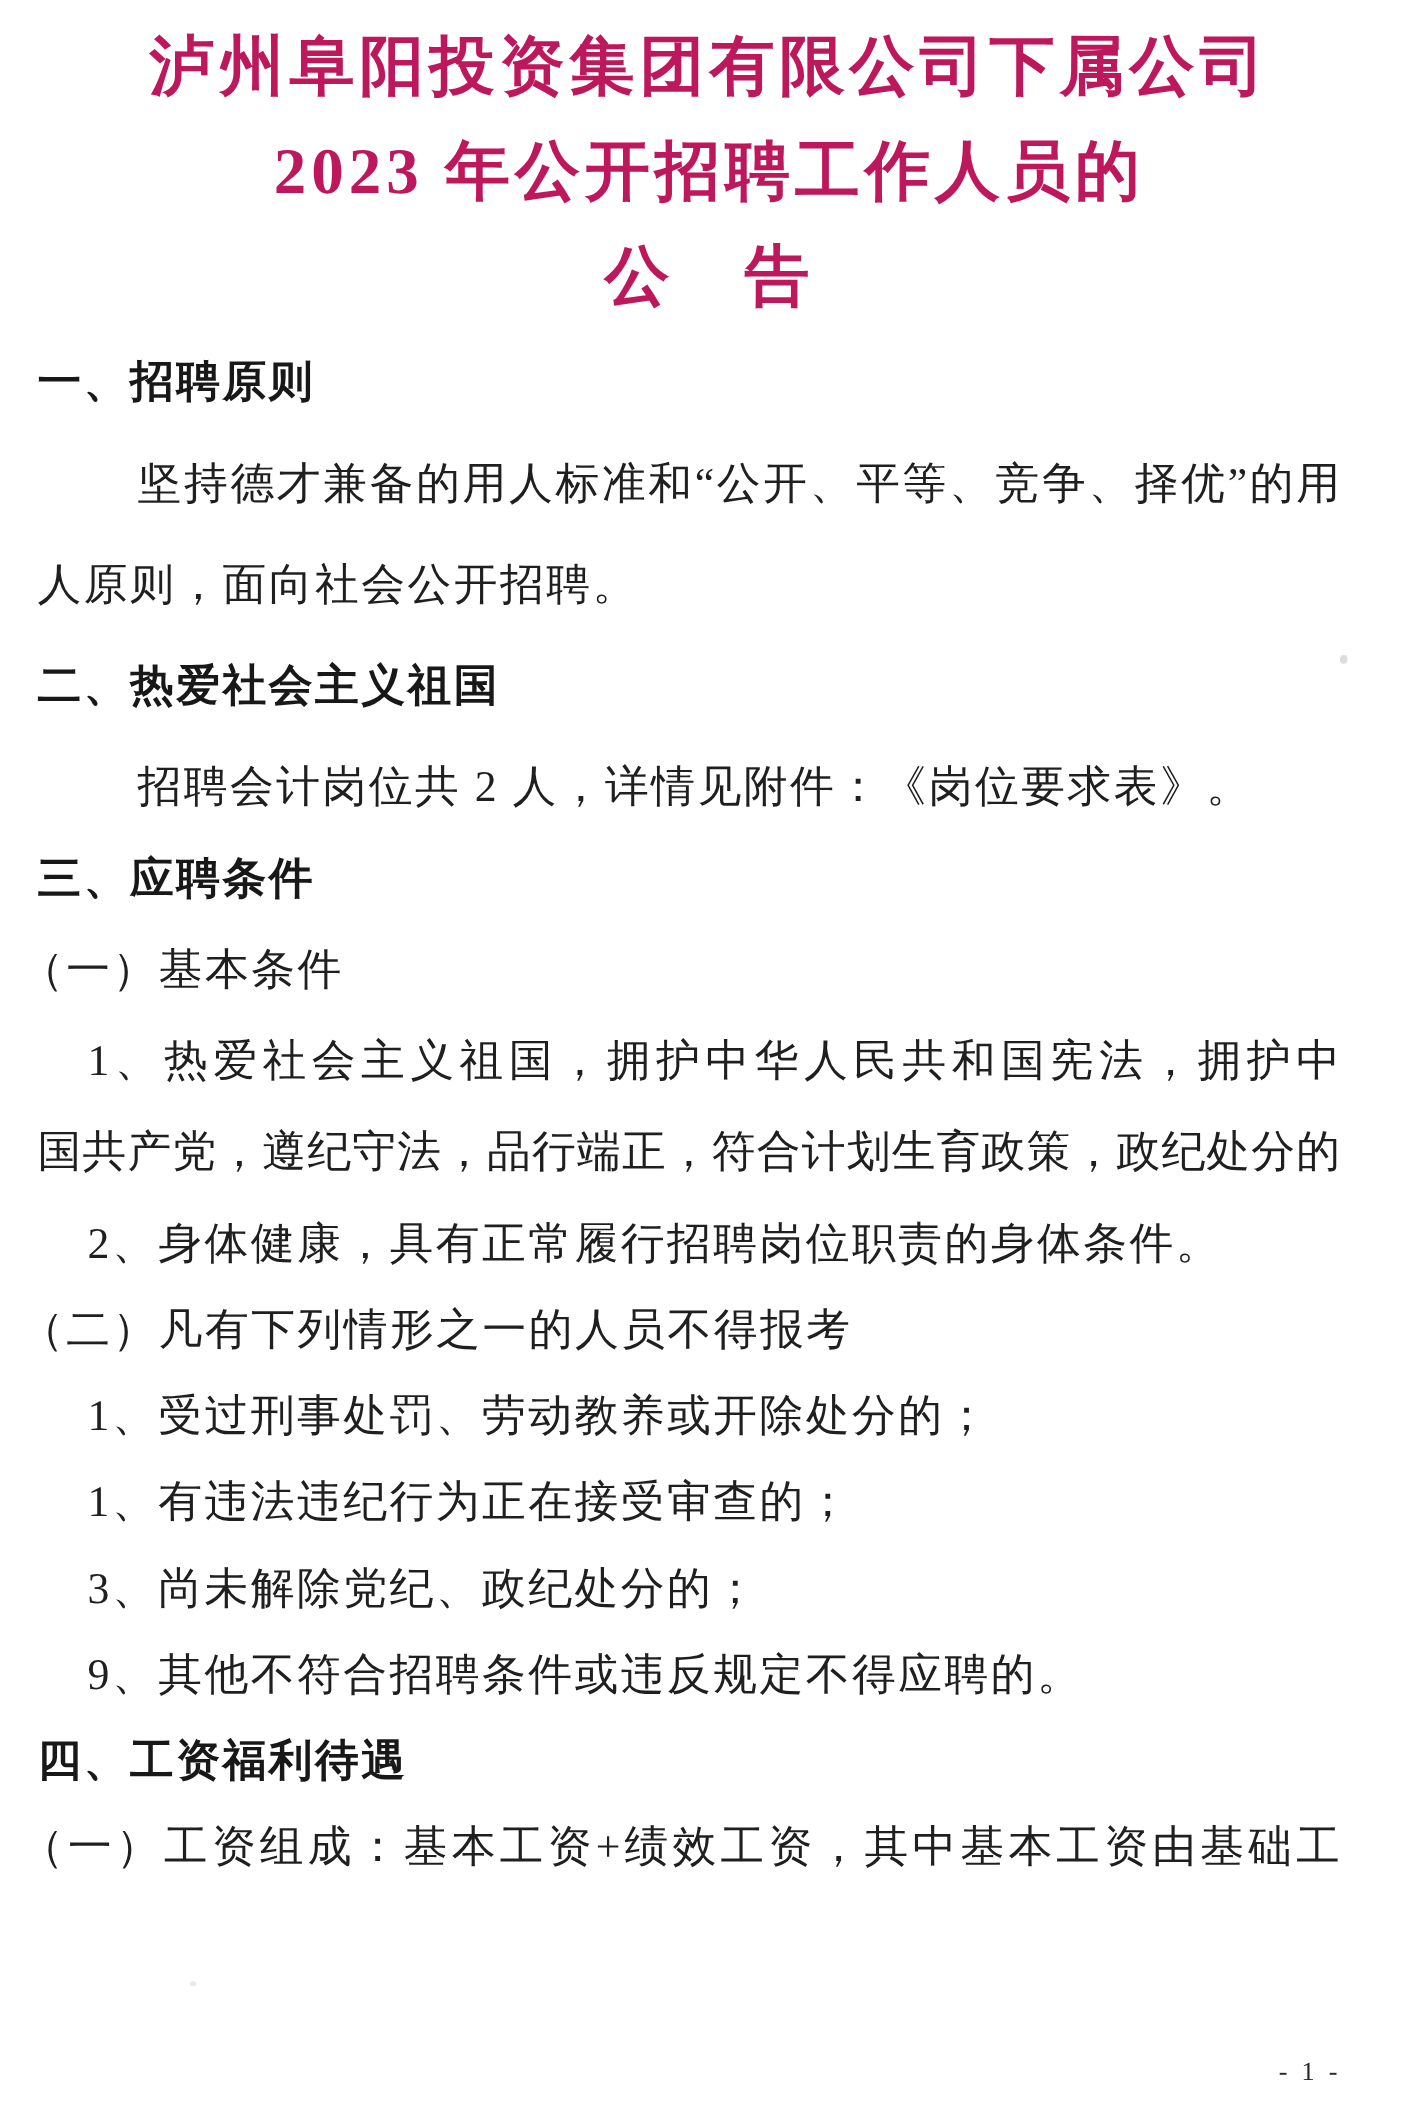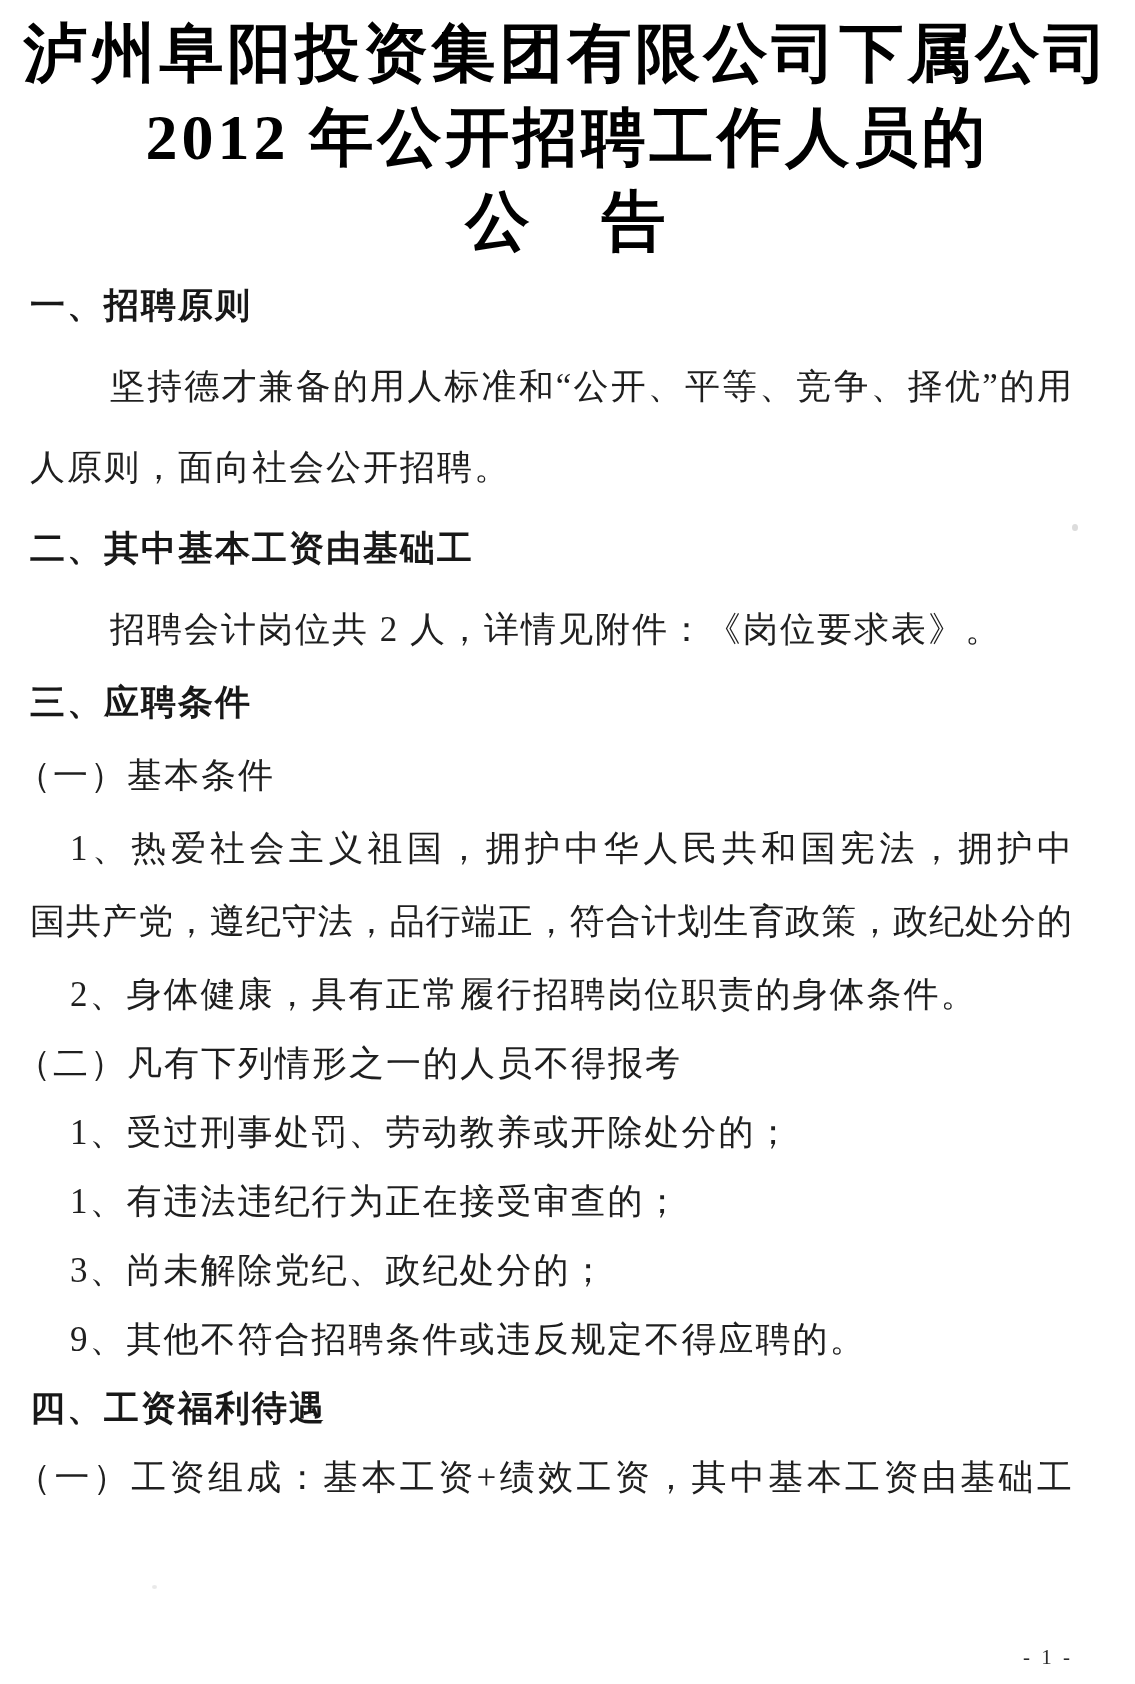--- a/index.html
+++ b/index.html
@@ -11,25 +11,25 @@
     color:#1f1f1f;
     overflow:hidden;
     box-sizing:border-box;
   }
   
   .title-block{
     padding-top:12px;
     text-align:center;
   }
   .title-line{
-    font-size:64px;
+    font-size:52px;
     line-height:84px;
     font-weight:700;
     letter-spacing:4px;
-    color:#000000;
+    color:#be185d;
     white-space:nowrap;
   }
   
   .body-block{
     margin-top:5px;
     padding:0 63px 0 30px;   
     font-size:35px;
     letter-spacing:2px;
   }
   .line{
@@ -63,29 +63,29 @@
   .speck1{left:1072px;top:524px;width:6px;height:7px;opacity:.35;}
   .speck2{left:152px;top:1585px;width:5px;height:4px;opacity:.22;}
 </style>
 </head>
 <body>
 
 <div class="page">
 
   <div class="title-block">
     <div class="title-line">泸州阜阳投资集团有限公司下属公司</div>
-    <div class="title-line">2012 年公开招聘工作人员的</div>
+    <div class="title-line">2023 年公开招聘工作人员的</div>
     <div class="title-line">公　告</div>
   </div>
 
   <div class="body-block">
     <div class="line heading">一、招聘原则</div>
     <div class="line ind2 fill mt8">坚持德才兼备的用人标准和“公开、平等、竞争、择优”的用</div>
     <div class="line mt8">人原则，面向社会公开招聘。</div>
-    <div class="line heading mt8">二、其中基本工资由基础工</div>
+    <div class="line heading mt8">二、热爱社会主义祖国</div>
     <div class="line ind2 mt8">招聘会计岗位共 2 人，详情见附件：《岗位要求表》。</div>
     <div class="line heading">三、应聘条件</div>
     <div class="line pull">（一）基本条件</div>
     <div class="line ind1 fill">1、热爱社会主义祖国，拥护中华人民共和国宪法，拥护中</div>
     <div class="line fill">国共产党，遵纪守法，品行端正，符合计划生育政策，政纪处分的</div>
     <div class="line ind1">2、身体健康，具有正常履行招聘岗位职责的身体条件。</div>
     <div class="line pull mtm4">（二）凡有下列情形之一的人员不得报考</div>
     <div class="line ind1 mtm4">1、受过刑事处罚、劳动教养或开除处分的；</div>
     <div class="line ind1 mtm4">1、有违法违纪行为正在接受审查的；</div>
     <div class="line ind1 mtm4">3、尚未解除党纪、政纪处分的；</div>

